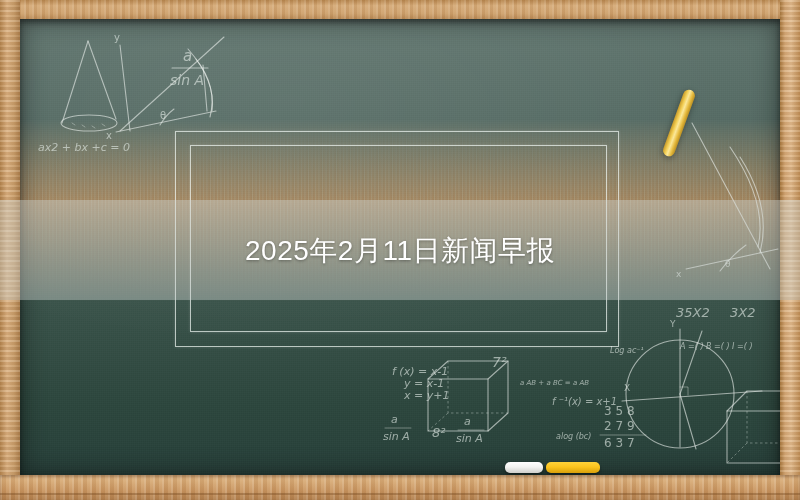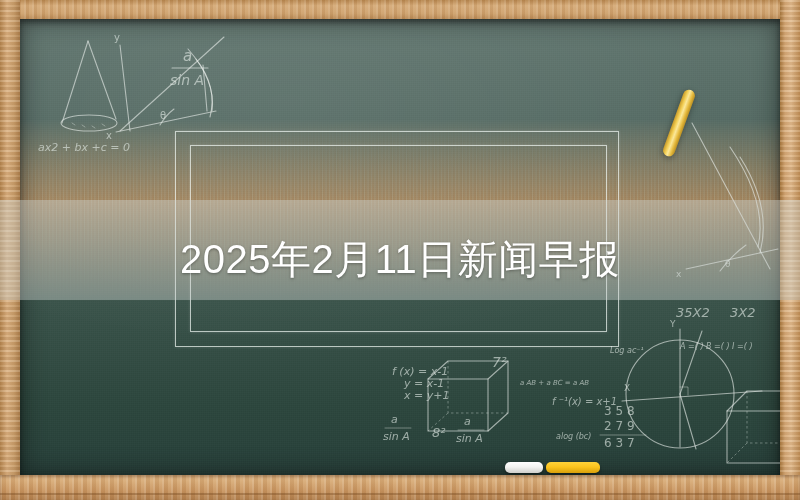--- a/index.html
+++ b/index.html
@@ -103,21 +103,21 @@
   
   .band{
     position:absolute;left:0;width:800px;
     background:rgba(205,212,209,.42);
     pointer-events:none;
   }
   .title{
     position:absolute;left:0;width:800px;
     text-align:center;
     color:#ffffff;
-    font-size:40px;
+    font-size:28px;
     letter-spacing:.5px;
     font-family:"Liberation Sans","DejaVu Sans",sans-serif;
     text-shadow:0 1px 3px rgba(0,0,0,.35);
     white-space:nowrap;
   }
 
   
   .chalk-stick{position:absolute;border-radius:6px;}
   .chalk-yellow-fly{
     width:12px;height:70px;

